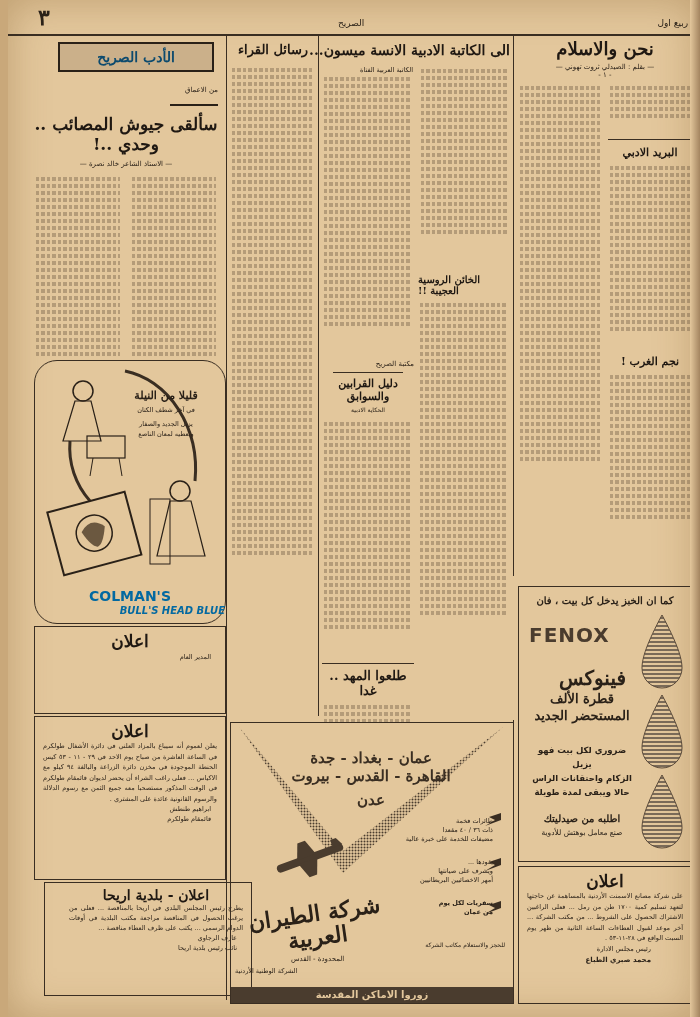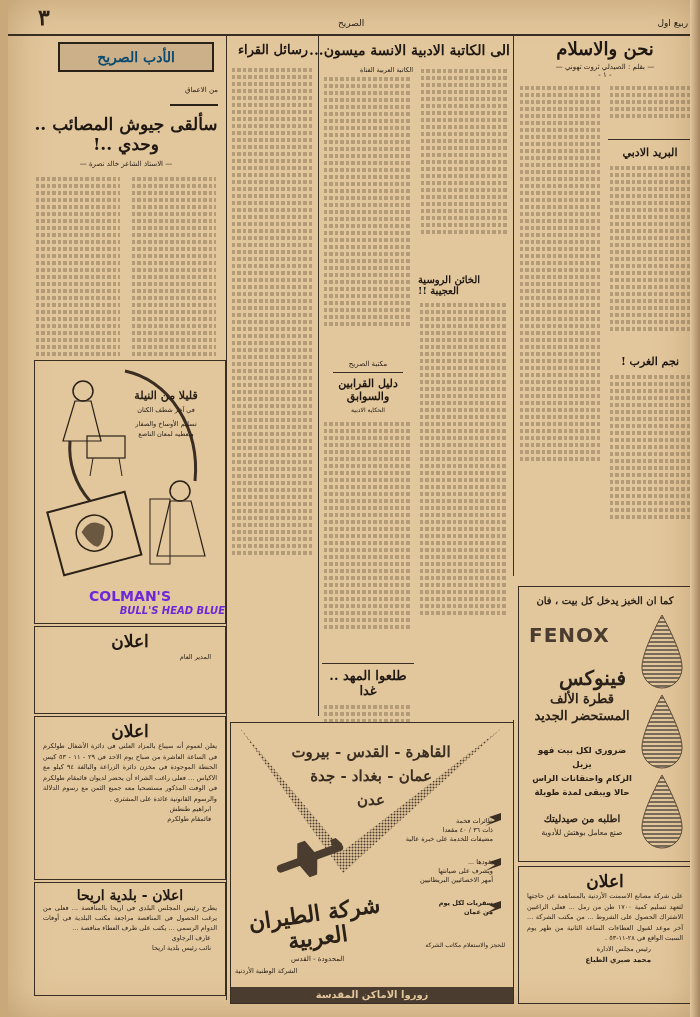--- a/index.html
+++ b/index.html
@@ -103,21 +103,21 @@
           <span class="l"></span>
           <span class="l"></span>
           <span class="l"></span>
           <span class="l"></span>
           <span class="l"></span>
           <span class="l"></span>
       </div>
     </div>
   </div>
 
-  <div class="box" style="left:26px;top:360px;width:190px;height:262px;">
+  <div class="box" style="left:26px;top:360px;width:190px;height:262px;border-radius:23px;">
     <svg width="190" height="262" style="position:absolute;left:0;top:0;">
       <path d="M90 10 A85 100 0 0 1 160 120" stroke="#3a2e22" stroke-width="3" fill="none"></path>
       <path d="M35 80 A80 80 0 0 0 55 140" stroke="#3a2e22" stroke-width="3" fill="none"></path>
 
       <circle cx="48" cy="30" r="10" fill="none" stroke="#2a2118" stroke-width="1.5"></circle>
       <path d="M40 40 L28 80 L66 80 L56 40 Z" fill="none" stroke="#2a2118" stroke-width="1.2"></path>
 
       <rect x="52" y="75" width="38" height="22" fill="none" stroke="#2a2118" stroke-width="1.2"></rect>
       <line x1="58" y1="97" x2="55" y2="115" stroke="#2a2118"></line>
         <line x1="84" y1="97" x2="87" y2="115" stroke="#2a2118"></line>
@@ -128,42 +128,42 @@
         <path d="M48 168 Q60 155 72 168 Q66 185 60 186 Q54 185 48 168" fill="#6b5840"></path>
       </g>
 
       <circle cx="145" cy="130" r="10" fill="none" stroke="#2a2118" stroke-width="1.5"></circle>
       <path d="M135 140 L122 195 L170 195 L156 140 Z" fill="none" stroke="#2a2118" stroke-width="1.2"></path>
       <rect x="115" y="138" width="20" height="65" fill="none" stroke="#2a2118" stroke-width="1"></rect>
     </svg>
     <div style="position:absolute;right:14px;top:28px;width:90px;text-align:center;">
       <div style="font-family:'DejaVu Serif',serif;font-weight:bold;font-size:11px;">قليلا من النيلة</div>
       <div style="font-size:6.5px;margin-top:4px;">في آخر شطف الكتان</div>
-      <div style="font-size:6.5px;margin-top:6px;">تسليم الأوساخ والصفار</div>
+      <div style="font-size:6.5px;margin-top:6px;">يزيل الجديد والصفار</div>
       <div style="font-size:6.5px;margin-top:2px;">ويعطيه لمعان الناصع</div>
     </div>
-    <div style="position:absolute;left:0;right:0;top:228px;direction:ltr;text-align:center;font-family:'DejaVu Sans',sans-serif;font-weight:bold;color:#6d28d9;">
+    <div style="position:absolute;left:0;right:0;top:228px;direction:ltr;text-align:center;font-family:'DejaVu Sans',sans-serif;font-weight:bold;color:#0369a1;">
       <div style="font-size:14px;line-height:14px;">COLMAN'S</div>
       <div style="font-size:10px;line-height:16px;font-style:italic;text-align:right;">BULL'S HEAD BLUE</div>
     </div>
   </div>
 
   <div class="box" style="left:26px;top:626px;width:190px;height:86px;border-width:1px;">
     <div class="ad-title" style="margin-top:4px;">اعلان</div>
     <div class="sig" style="font-size:6.5px;">المدير العام</div>
   </div>
 
   <div class="box" style="left:26px;top:716px;width:190px;height:162px;border-width:1px;">
     <div class="ad-title" style="margin-top:4px;">اعلان</div>
     <div class="ad-body" style="font-size:6.5px;line-height:10.5px;">يعلن لعموم أنه سيباع بالمزاد العلني في دائرة الأشغال طولكرم في الساعة العاشرة من صباح يوم الاحد في ٢٩ - ١١ - ٥٣ كيس الحنطة الموجودة في مخزن دائرة الزراعة والبالغة ٩٤ كيلو مع الاكياس ... فعلى راغب الشراء أن يحضر لديوان قائمقام طولكرم في الوقت المذكور مستصحبا معه جميع الثمن مع رسوم الدلالة والرسوم القانونية عائدة على المشتري .</div>
     <div class="sig" style="font-size:6.5px;line-height:10px;">ابراهيم طنطش</div>
     <div class="sig" style="font-size:6.5px;line-height:10px;">قائمقام طولكرم</div>
   </div>
 
-  <div class="box" style="left:26px;top:882px;width:190px;height:112px;border-width:1px;">
+  <div class="box" style="left:36px;top:882px;width:190px;height:112px;border-width:1px;padding-left:16px;">
     <div class="ad-title" style="font-size:14px;margin-top:4px;">اعلان - بلدية اريحا</div>
     <div class="ad-body" style="font-size:6.5px;line-height:10px;">يطرح رئيس المجلس البلدي في اريحا بالمناقصة ... فعلى من يرغب الحصول في المناقصة مراجعة مكتب البلدية في أوقات الدوام الرسمي ... يكتب على ظرف العطاء مناقصة ...</div>
     <div class="sig" style="font-size:6.5px;line-height:10px;">عارف الرجاوي</div>
     <div class="sig" style="font-size:6.5px;line-height:10px;">نائب رئيس بلدية اريحا</div>
   </div>
 
   <div class="col" style="left:222px;width:86px;">
     <div class="h1" style="font-size:13px;margin-top:6px;">رسائل القراء</div>
     <div class="txt" style="height:640px;margin-top:8px;">
       <span class="l"></span>
@@ -307,21 +307,21 @@
             <span class="l"></span>
             <span class="l"></span>
             <span class="l"></span>
         </div>
       </div>
     </div>
     <div class="h1" style="font-size:10px;text-align:left;margin-top:-100px;width:92px;">الخائن الروسية العجيبة !!</div>
   </div>
 
   <div style="position:absolute;left:314px;top:360px;width:92px;">
-    <div style="font-size:7px;text-align:center;">مكتبة الصريح</div>
+    <div style="font-size:7px;">مكتبة الصريح</div>
     <div class="hrule" style="position:relative;width:70px;margin:4px auto;"></div>
     <div class="h1" style="font-size:11px;">دليل القرابين والسوابق</div>
     <div style="font-size:6px;text-align:center;margin-top:3px;">الحكاية الادبية</div>
     <div class="txt" style="height:240px;margin-top:6px;">
       <span class="l"></span>
         <span class="l"></span>
         <span class="l"></span>
         <span class="l"></span>
         <span class="l"></span>
         <span class="l"></span>
@@ -577,22 +577,22 @@
         <polygon points="28,0 36,0 42,16 22,16"></polygon>
         <polygon points="28,36 36,36 42,20 22,20"></polygon>
         <polygon points="60,8 66,8 70,16 60,16"></polygon>
       </g>
 
       <path d="M270 90 l-12 4 l6 3 l-10 6 l16 -6 z" fill="#3a2e22"></path>
       <path d="M270 135 l-12 4 l6 3 l-10 6 l16 -6 z" fill="#3a2e22"></path>
       <path d="M270 178 l-12 4 l6 3 l-10 6 l16 -6 z" fill="#3a2e22"></path>
     </svg>
     <div style="position:absolute;left:60px;top:20px;width:160px;text-align:center;font-family:'DejaVu Serif',serif;font-weight:bold;color:#3a2e22;">
+      <div style="font-size:15px;margin-top:6px;">عمان - بغداد - جدة</div>
       <div style="font-size:15px;">القاهرة - القدس - بيروت</div>
-      <div style="font-size:15px;margin-top:6px;">عمان - بغداد - جدة</div>
       <div style="font-size:15px;margin-top:6px;">عدن</div>
     </div>
     <div style="position:absolute;right:20px;top:94px;width:110px;text-align:right;font-size:6.5px;line-height:9px;">
       <div>طائرات فخمة</div>
       <div>ذات ٣٦ / ٤٠ مقعدا</div>
       <div>مضيفات للخدمة على خبرة عالية</div>
       <div style="margin-top:14px;">يقودها ...</div>
       <div>ويشرف على صيانتها</div>
       <div>أمهر الاخصائيين البريطانيين</div>
       <div style="margin-top:14px;font-weight:bold;">سفريات لكل يوم</div>

